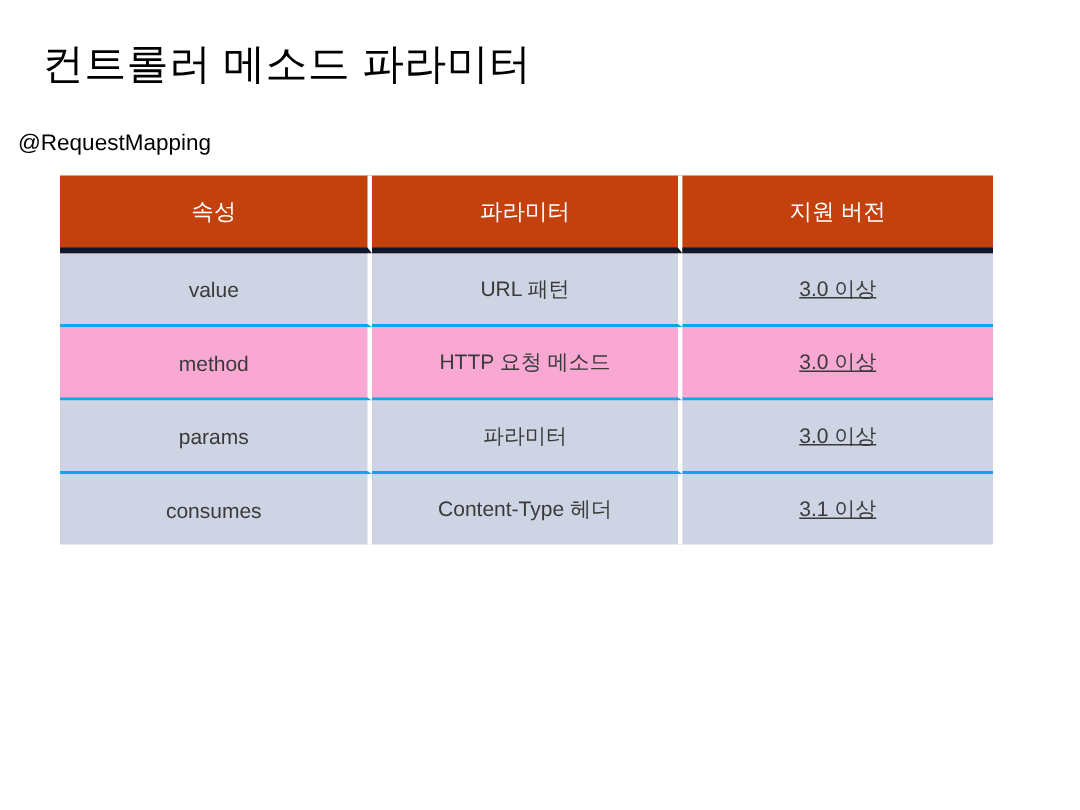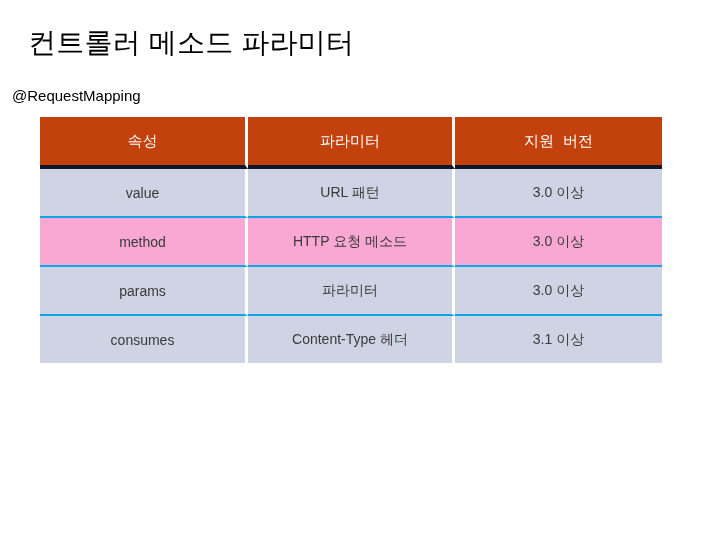--- a/index.html
+++ b/index.html
@@ -71,37 +71,37 @@
     font-size: 15px;
     font-weight: 400;
     text-align: center;
     vertical-align: middle;
     border-right: 3px solid #ffffff;
     border-bottom: 4px solid #0f172a;
     padding: 0;
   }
   .data-table thead th:last-child {
     border-right: none;
-    font-family: Liberation Mono, monospace;
   }
 
   .data-table tbody td {
     height: 47px;
     font-size: 14px;
     font-weight: 400;
     color: #3a3a3a;
     text-align: center;
     vertical-align: middle;
     border-right: 3px solid #ffffff;
     border-bottom: 2px solid #0ea5e9;
     padding: 0 6px;
     white-space: nowrap;
   }
   .data-table tbody td:last-child {
     border-right: none;
+    text-decoration: underline;
   }
   .data-table tbody tr:last-child td {
     border-bottom: none;
   }
 
   .data-table tbody tr.band-dark td  { background: #CED4E3; }
   .data-table tbody tr.band-light td { background: #f9a8d4; }
 
   .cell-attr    { }
   .cell-cond    { }

